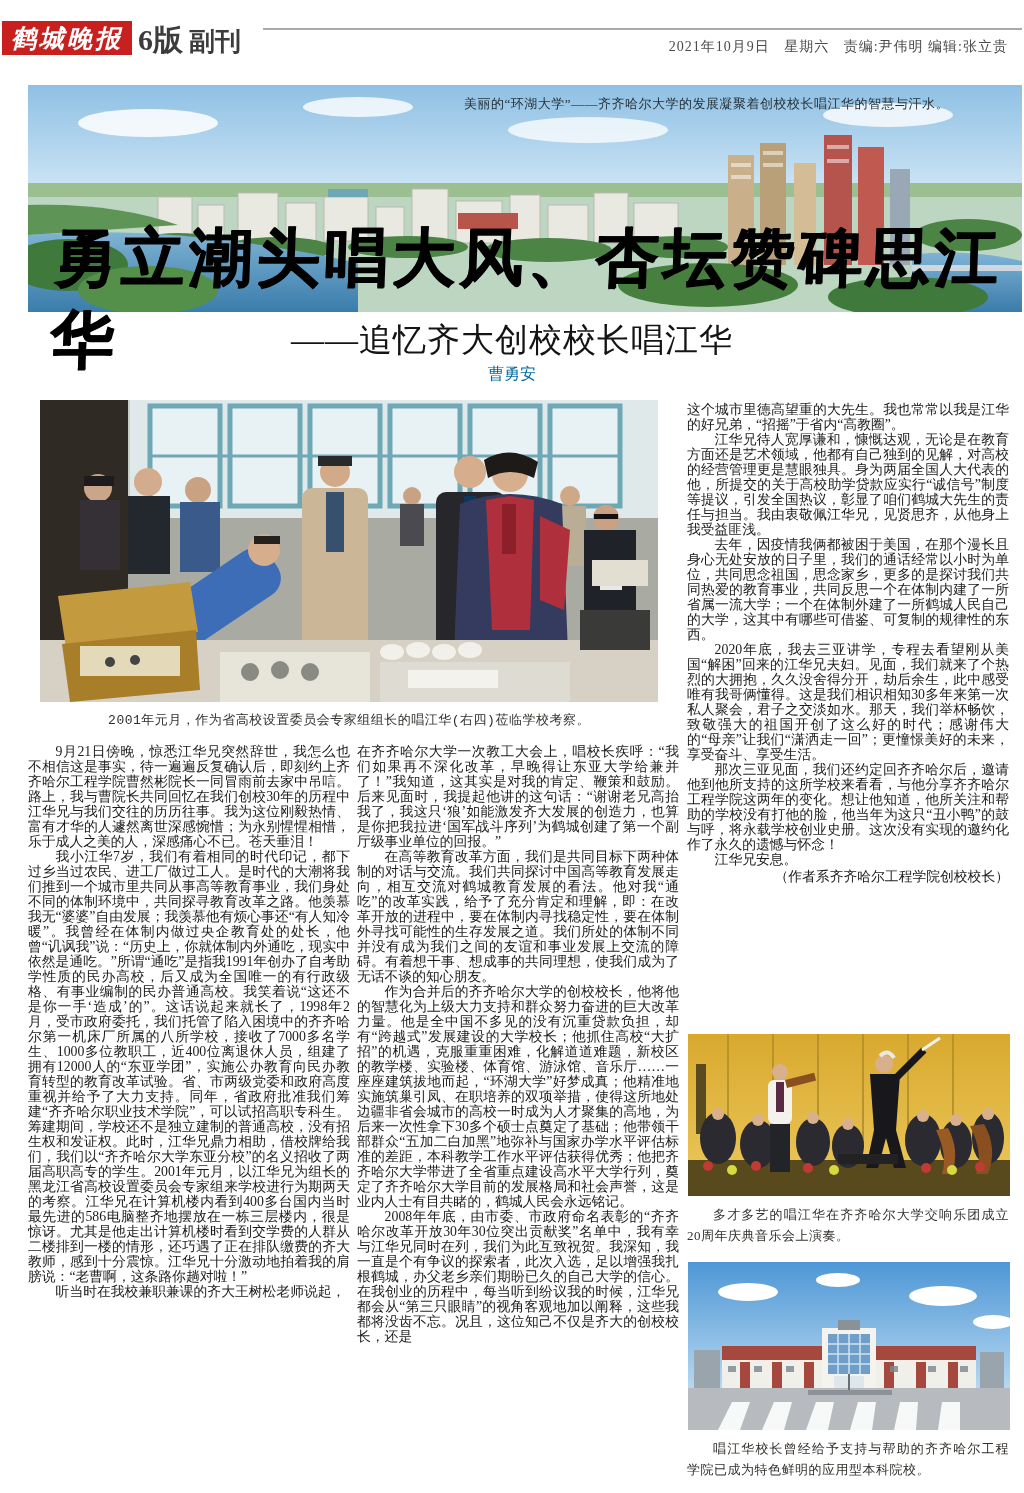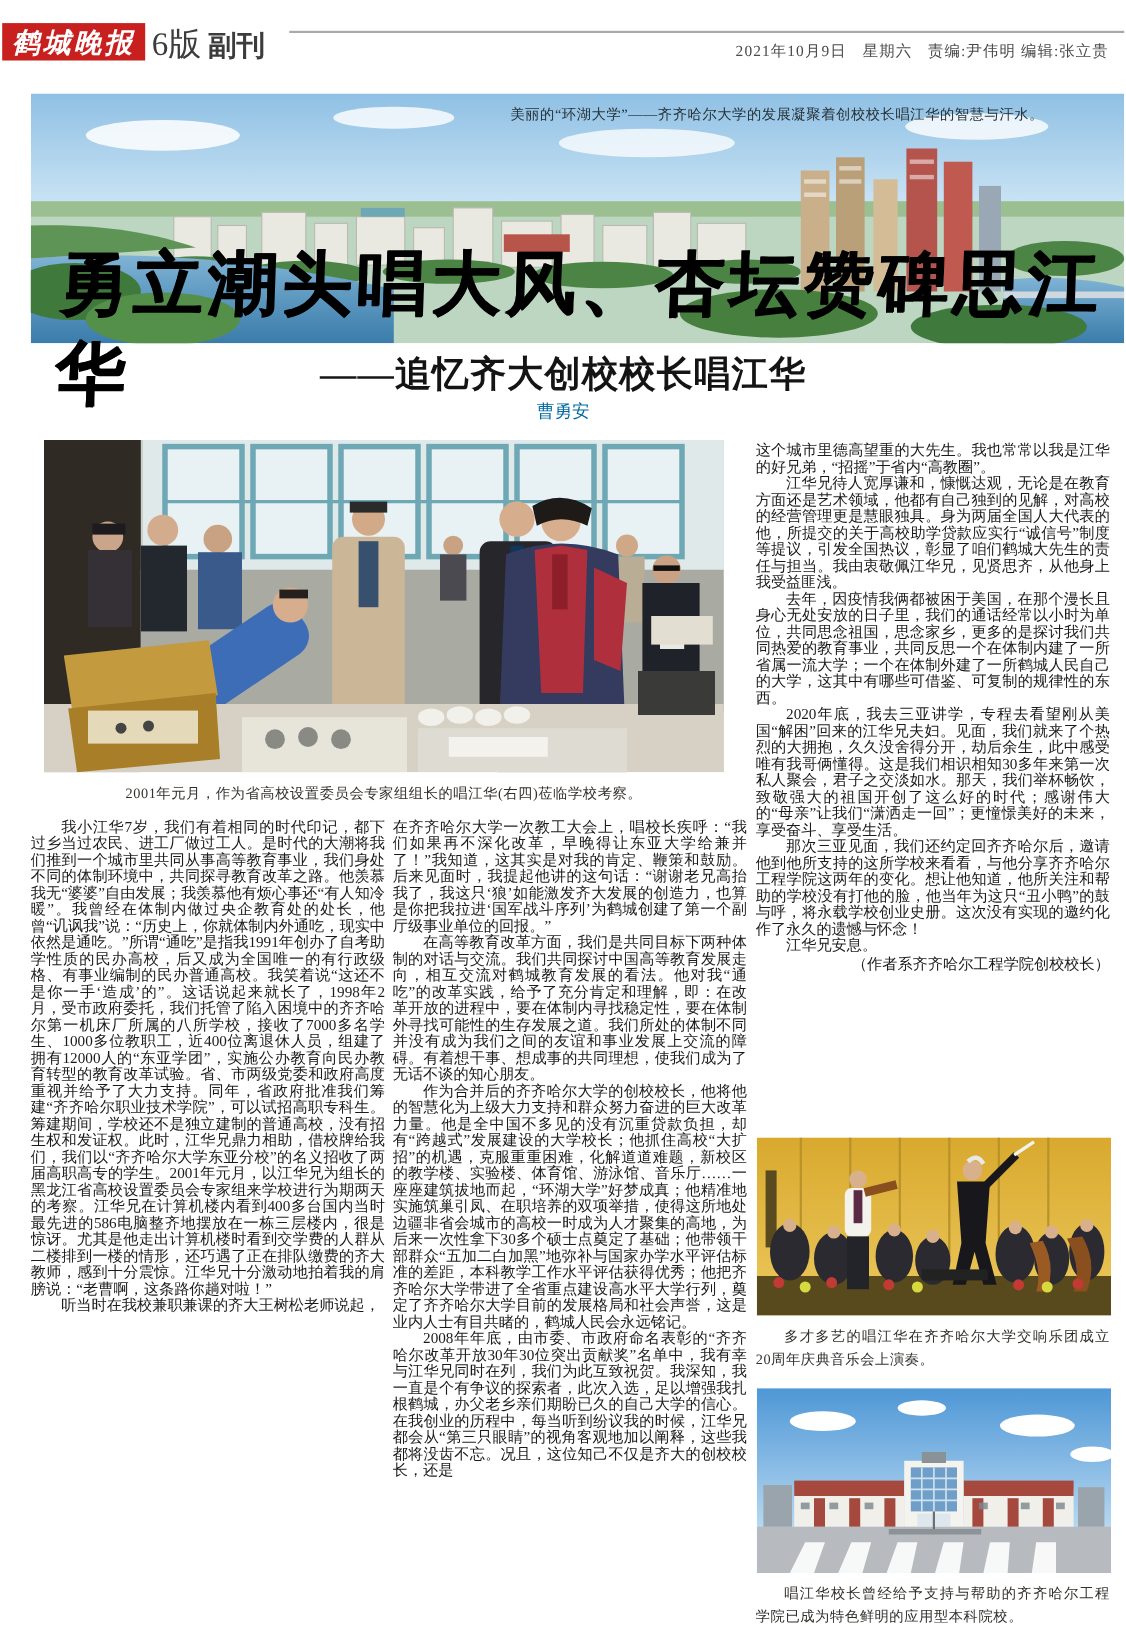--- a/index.html
+++ b/index.html
@@ -3,35 +3,35 @@
 <meta charset="utf-8">
 <style>
   html,body{margin:0;padding:0;background:#ffffff;}
   .page{position:relative;width:1024px;height:1493px;background:#ffffff;overflow:hidden;
         font-family:"Liberation Serif", serif;color:#1c1c1c;}
   
   .logo{position:absolute;left:2px;top:21px;width:130px;height:34px;background:#c8201f;
         color:#fff;display:flex;align-items:center;justify-content:center;
         font-size:25px;font-weight:bold;letter-spacing:3px;font-style:italic;}
   .page-sec{position:absolute;left:138px;top:20px;color:#3c3c3c;display:flex;align-items:baseline;gap:6px;}
-  .page-no{font-size:30px;font-weight:400;}
+  .page-no{font-size:30px;font-weight:700;}
   .section{font-size:26px;font-weight:700;}
   .rule{position:absolute;left:263px;right:2px;top:28px;height:2px;background:#a9a9a9;}
   .dateline{position:absolute;right:16px;top:38px;font-size:14px;color:#4a4a4a;letter-spacing:1px;}
   .dateline span{margin-left:10px;}
   
   .panorama{position:absolute;left:28px;top:85px;width:994px;height:227px;}
   .panorama svg{display:block;width:100%;height:100%;}
   .banner-caption{position:absolute;right:40px;top:95px;width:520px;font-size:13px;color:#26323a;
         text-align:left;letter-spacing:.5px;}
   .headline{position:absolute;left:52px;top:218px;width:944px;font-size:63px;font-weight:900;
         color:#000;text-align:justify;text-align-last:justify;line-height:1.3;
         text-shadow:1px 0 0 #000,0 1px 0 #000;transform:skewX(-2deg);}
   .subtitle{position:absolute;left:0;top:318px;width:1024px;text-align:center;
-        font-size:33px;font-weight:bold;color:#141414;letter-spacing:1px;}
+        font-size:33px;font-weight:normal;color:#141414;letter-spacing:1px;}
   .author{position:absolute;left:0;top:364px;width:1024px;text-align:center;font-size:16px;color:#0369a1;}
   
   .photo{position:absolute;}
   .photo svg{display:block;width:100%;height:100%;}
   .caption{position:absolute;font-size:13px;line-height:21px;color:#33302c;letter-spacing:.5px;}
   .caption.center{text-align:center;}
   .caption.block{text-align:justify;text-indent:2em;}
   
   .col{position:absolute;width:322px;overflow:hidden;}
   .col p{margin:0;font-size:13.8px;line-height:15px;text-align:justify;color:#1a1a1a;}
@@ -207,23 +207,24 @@
           <ellipse cx="378" cy="250" rx="12" ry="8"></ellipse>
         <ellipse cx="404" cy="252" rx="12" ry="8"></ellipse>
           <ellipse cx="430" cy="250" rx="12" ry="8"></ellipse>
       </g>
       <rect x="340" y="262" width="190" height="40" fill="#dedbd2"></rect>
       <rect x="368" y="270" width="90" height="18" fill="#f4f2ec"></rect>
       <rect x="540" y="210" width="70" height="40" fill="#3a3a38"></rect>
       <rect x="552" y="160" width="56" height="26" fill="#e2ded2"></rect>
     </svg>
   </div>
-  <div class="caption center" style="left:40px;top:710px;width:618px;">2001年元月，作为省高校设置委员会专家组组长的唱江华(右四)莅临学校考察。</div>
+  <div class="caption center" style="left:40px;top:710px;width:618px;font-family:Liberation Mono, monospace;">2001年元月，作为省高校设置委员会专家组组长的唱江华(右四)莅临学校考察。</div>
 
   <div class="col" style="left:28px;top:744px;height:749px;">
+    <p class="ind">9月21日傍晚，惊悉江华兄突然辞世，我怎么也不相信这是事实，待一遍遍反复确认后，即刻约上齐齐哈尔工程学院曹然彬院长一同冒雨前去家中吊唁。路上，我与曹院长共同回忆在我们创校30年的历程中江华兄与我们交往的历历往事。我为这位刚毅热情、富有才华的人遽然离世深感惋惜；为永别惺惺相惜，乐于成人之美的人，深感痛心不已。苍天垂泪！</p>
     <p class="ind">我小江华7岁，我们有着相同的时代印记，都下过乡当过农民、进工厂做过工人。是时代的大潮将我们推到一个城市里共同从事高等教育事业，我们身处不同的体制环境中，共同探寻教育改革之路。他羡慕我无“婆婆”自由发展；我羡慕他有烦心事还“有人知冷暖”。我曾经在体制内做过央企教育处的处长，他曾“讥讽我”说：“历史上，你就体制内外通吃，现实中依然是通吃。”所谓“通吃”是指我1991年创办了自考助学性质的民办高校，后又成为全国唯一的有行政级格、有事业编制的民办普通高校。我笑着说“这还不是你一手‘造成’的”。这话说起来就长了，1998年2月，受市政府委托，我们托管了陷入困境中的齐齐哈尔第一机床厂所属的八所学校，接收了7000多名学生、1000多位教职工，近400位离退休人员，组建了拥有12000人的“东亚学团”，实施公办教育向民办教育转型的教育改革试验。省、市两级党委和政府高度重视并给予了大力支持。同年，省政府批准我们筹建“齐齐哈尔职业技术学院”，可以试招高职专科生。筹建期间，学校还不是独立建制的普通高校，没有招生权和发证权。此时，江华兄鼎力相助，借校牌给我们，我们以“齐齐哈尔大学东亚分校”的名义招收了两届高职高专的学生。2001年元月，以江华兄为组长的黑龙江省高校设置委员会专家组来学校进行为期两天的考察。江华兄在计算机楼内看到400多台国内当时最先进的586电脑整齐地摆放在一栋三层楼内，很是惊讶。尤其是他走出计算机楼时看到交学费的人群从二楼排到一楼的情形，还巧遇了正在排队缴费的齐大教师，感到十分震惊。江华兄十分激动地拍着我的肩膀说：“老曹啊，这条路你趟对啦！”</p>
     <p class="ind">听当时在我校兼职兼课的齐大王树松老师说起，</p>
   </div>
   <div class="col" style="left:357px;top:744px;height:749px;">
     <p>在齐齐哈尔大学一次教工大会上，唱校长疾呼：“我们如果再不深化改革，早晚得让东亚大学给兼并了！”我知道，这其实是对我的肯定、鞭策和鼓励。后来见面时，我提起他讲的这句话：“谢谢老兄高抬我了，我这只‘狼’如能激发齐大发展的创造力，也算是你把我拉进‘国军战斗序列’为鹤城创建了第一个副厅级事业单位的回报。”</p>
     <p class="ind">在高等教育改革方面，我们是共同目标下两种体制的对话与交流。我们共同探讨中国高等教育发展走向，相互交流对鹤城教育发展的看法。他对我“通吃”的改革实践，给予了充分肯定和理解，即：在改革开放的进程中，要在体制内寻找稳定性，要在体制外寻找可能性的生存发展之道。我们所处的体制不同并没有成为我们之间的友谊和事业发展上交流的障碍。有着想干事、想成事的共同理想，使我们成为了无话不谈的知心朋友。</p>
     <p class="ind">作为合并后的齐齐哈尔大学的创校校长，他将他的智慧化为上级大力支持和群众努力奋进的巨大改革力量。他是全中国不多见的没有沉重贷款负担，却有“跨越式”发展建设的大学校长；他抓住高校“大扩招”的机遇，克服重重困难，化解道道难题，新校区的教学楼、实验楼、体育馆、游泳馆、音乐厅……一座座建筑拔地而起，“环湖大学”好梦成真；他精准地实施筑巢引凤、在职培养的双项举措，使得这所地处边疆非省会城市的高校一时成为人才聚集的高地，为后来一次性拿下30多个硕士点奠定了基础；他带领干部群众“五加二白加黑”地弥补与国家办学水平评估标准的差距，本科教学工作水平评估获得优秀；他把齐齐哈尔大学带进了全省重点建设高水平大学行列，奠定了齐齐哈尔大学目前的发展格局和社会声誉，这是业内人士有目共睹的，鹤城人民会永远铭记。</p>
     <p class="ind">2008年年底，由市委、市政府命名表彰的“齐齐哈尔改革开放30年30位突出贡献奖”名单中，我有幸与江华兄同时在列，我们为此互致祝贺。我深知，我一直是个有争议的探索者，此次入选，足以增强我扎根鹤城，办父老乡亲们期盼已久的自己大学的信心。在我创业的历程中，每当听到纷议我的时候，江华兄都会从“第三只眼睛”的视角客观地加以阐释，这些我都将没齿不忘。况且，这位知己不仅是齐大的创校校长，还是</p>
   </div>
   <div class="col" style="left:687px;top:402px;height:632px;">

